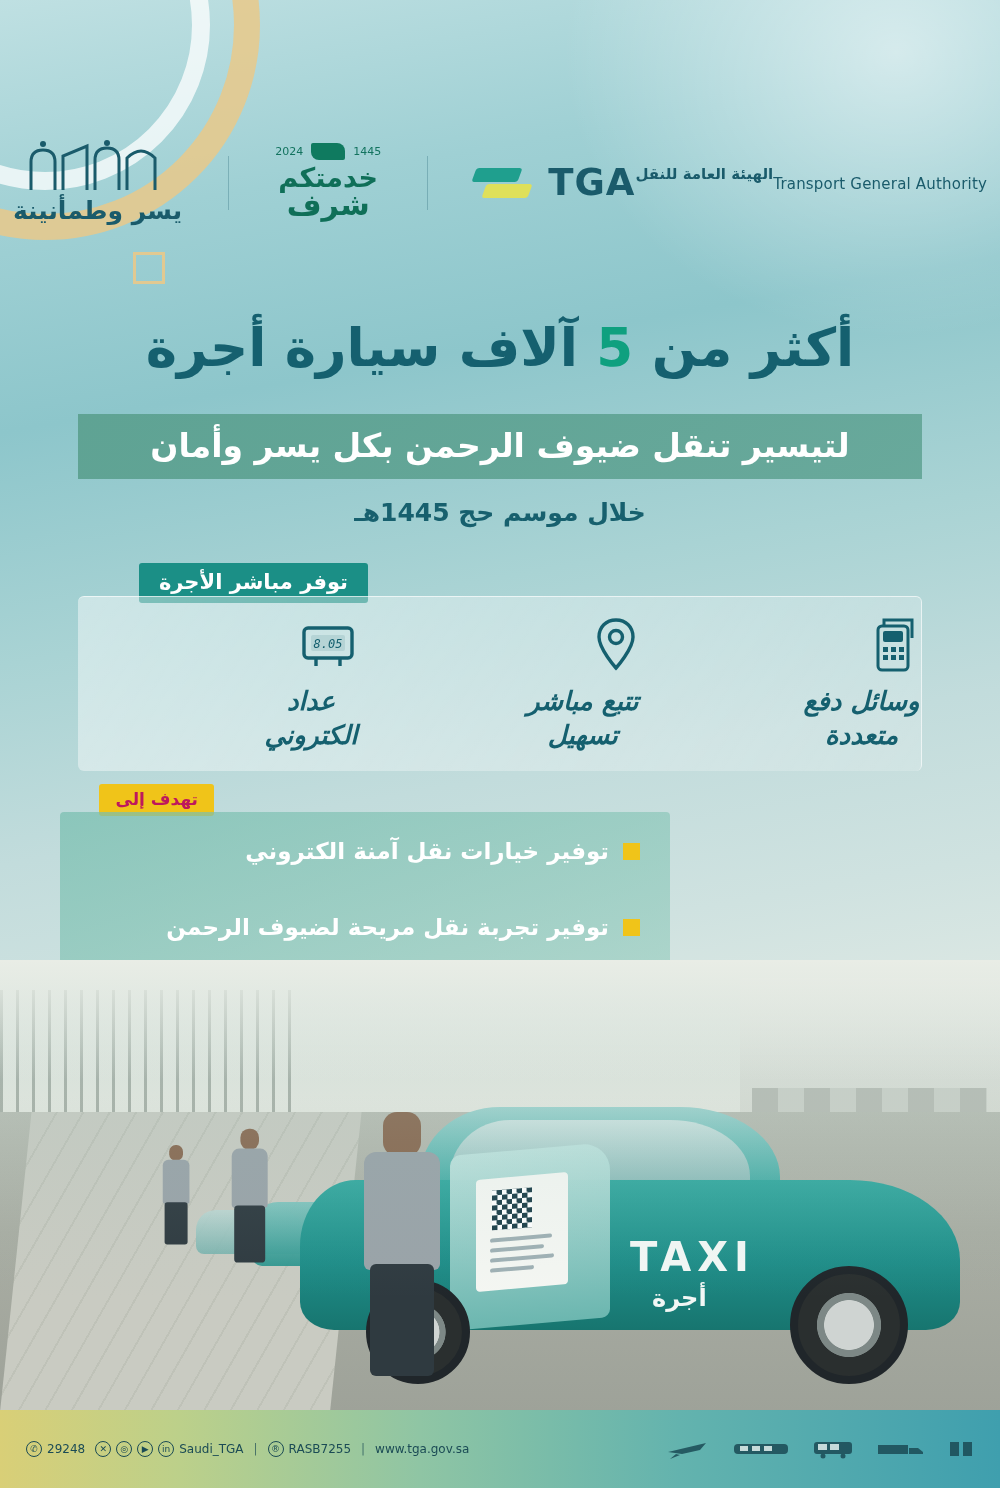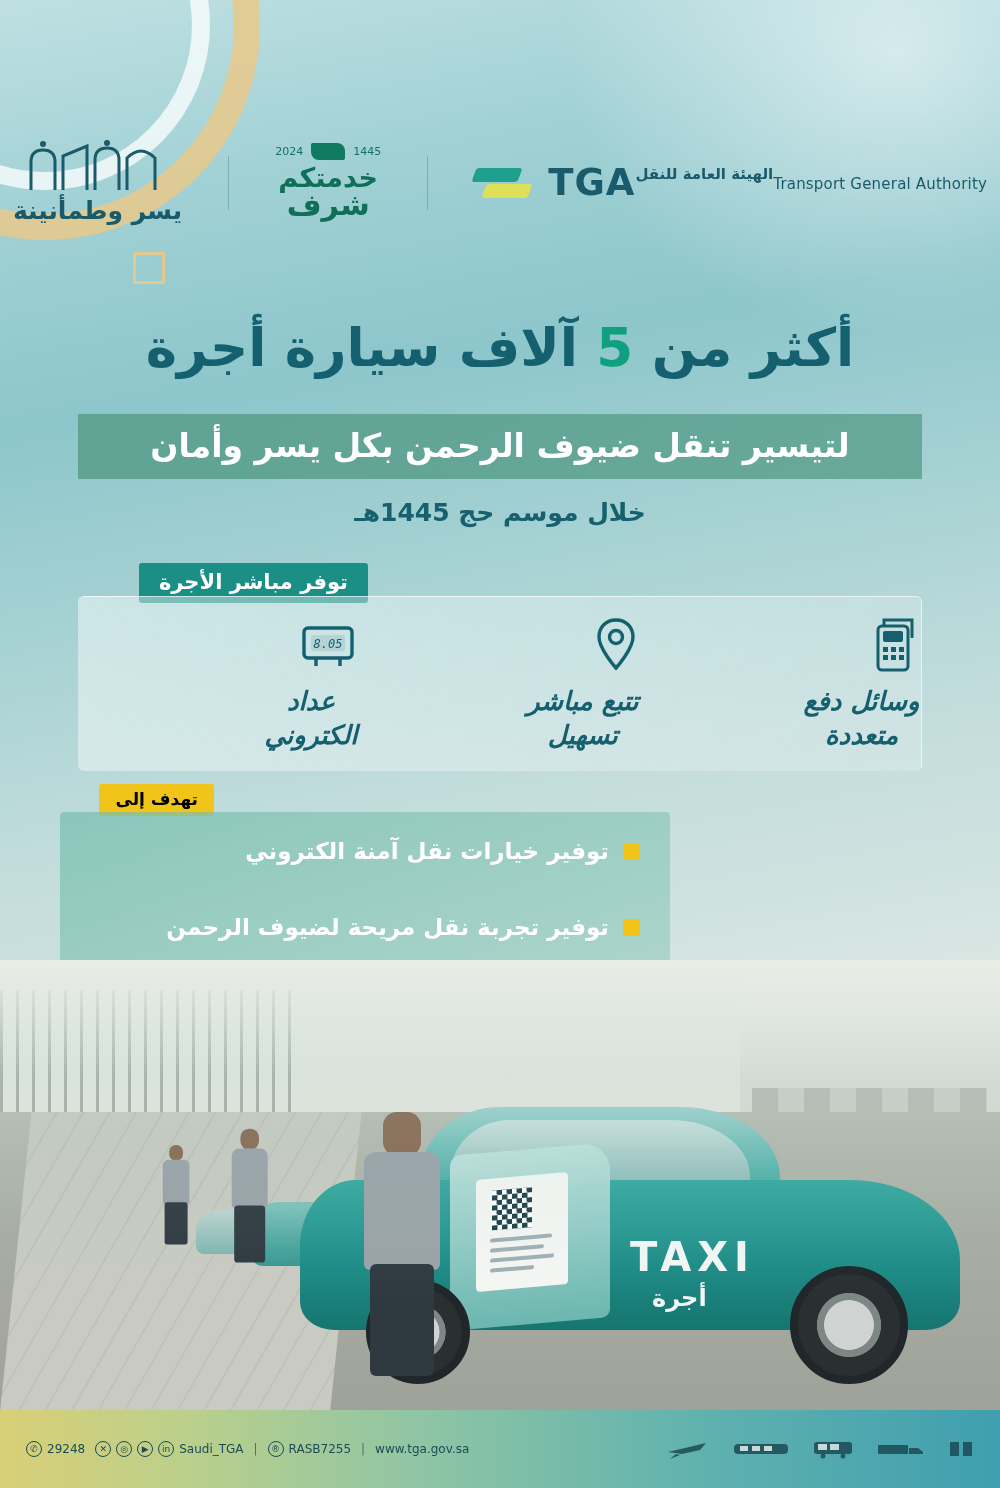--- a/index.html
+++ b/index.html
@@ -136,21 +136,21 @@
   }
   .feat .f-label {
     font-size: 26px; font-weight: bold; text-align: center; line-height: 1.3; color:#15606f;
   }
   .f-icon { height: 56px; display:flex; align-items:center; justify-content:center; }
 
   
   .goals-title {
     position: absolute; top: 784px; right: 786px;
     background: #f0c419;
-    color: #000000; font-weight: bold; font-size: 17px;
+    color: #be185d; font-weight: bold; font-size: 17px;
     padding: 5px 16px 7px; border-radius: 3px; direction: rtl;
   }
   .goals-panel {
     position: absolute; top: 812px; right: 330px;
     width: 610px; height: 230px;
     background: linear-gradient(160deg, rgba(120,190,175,.72), rgba(150,205,190,.55));
     border-radius: 4px;
     padding: 26px 30px;
     display: flex; flex-direction: column; justify-content: space-between;
     direction: rtl;

